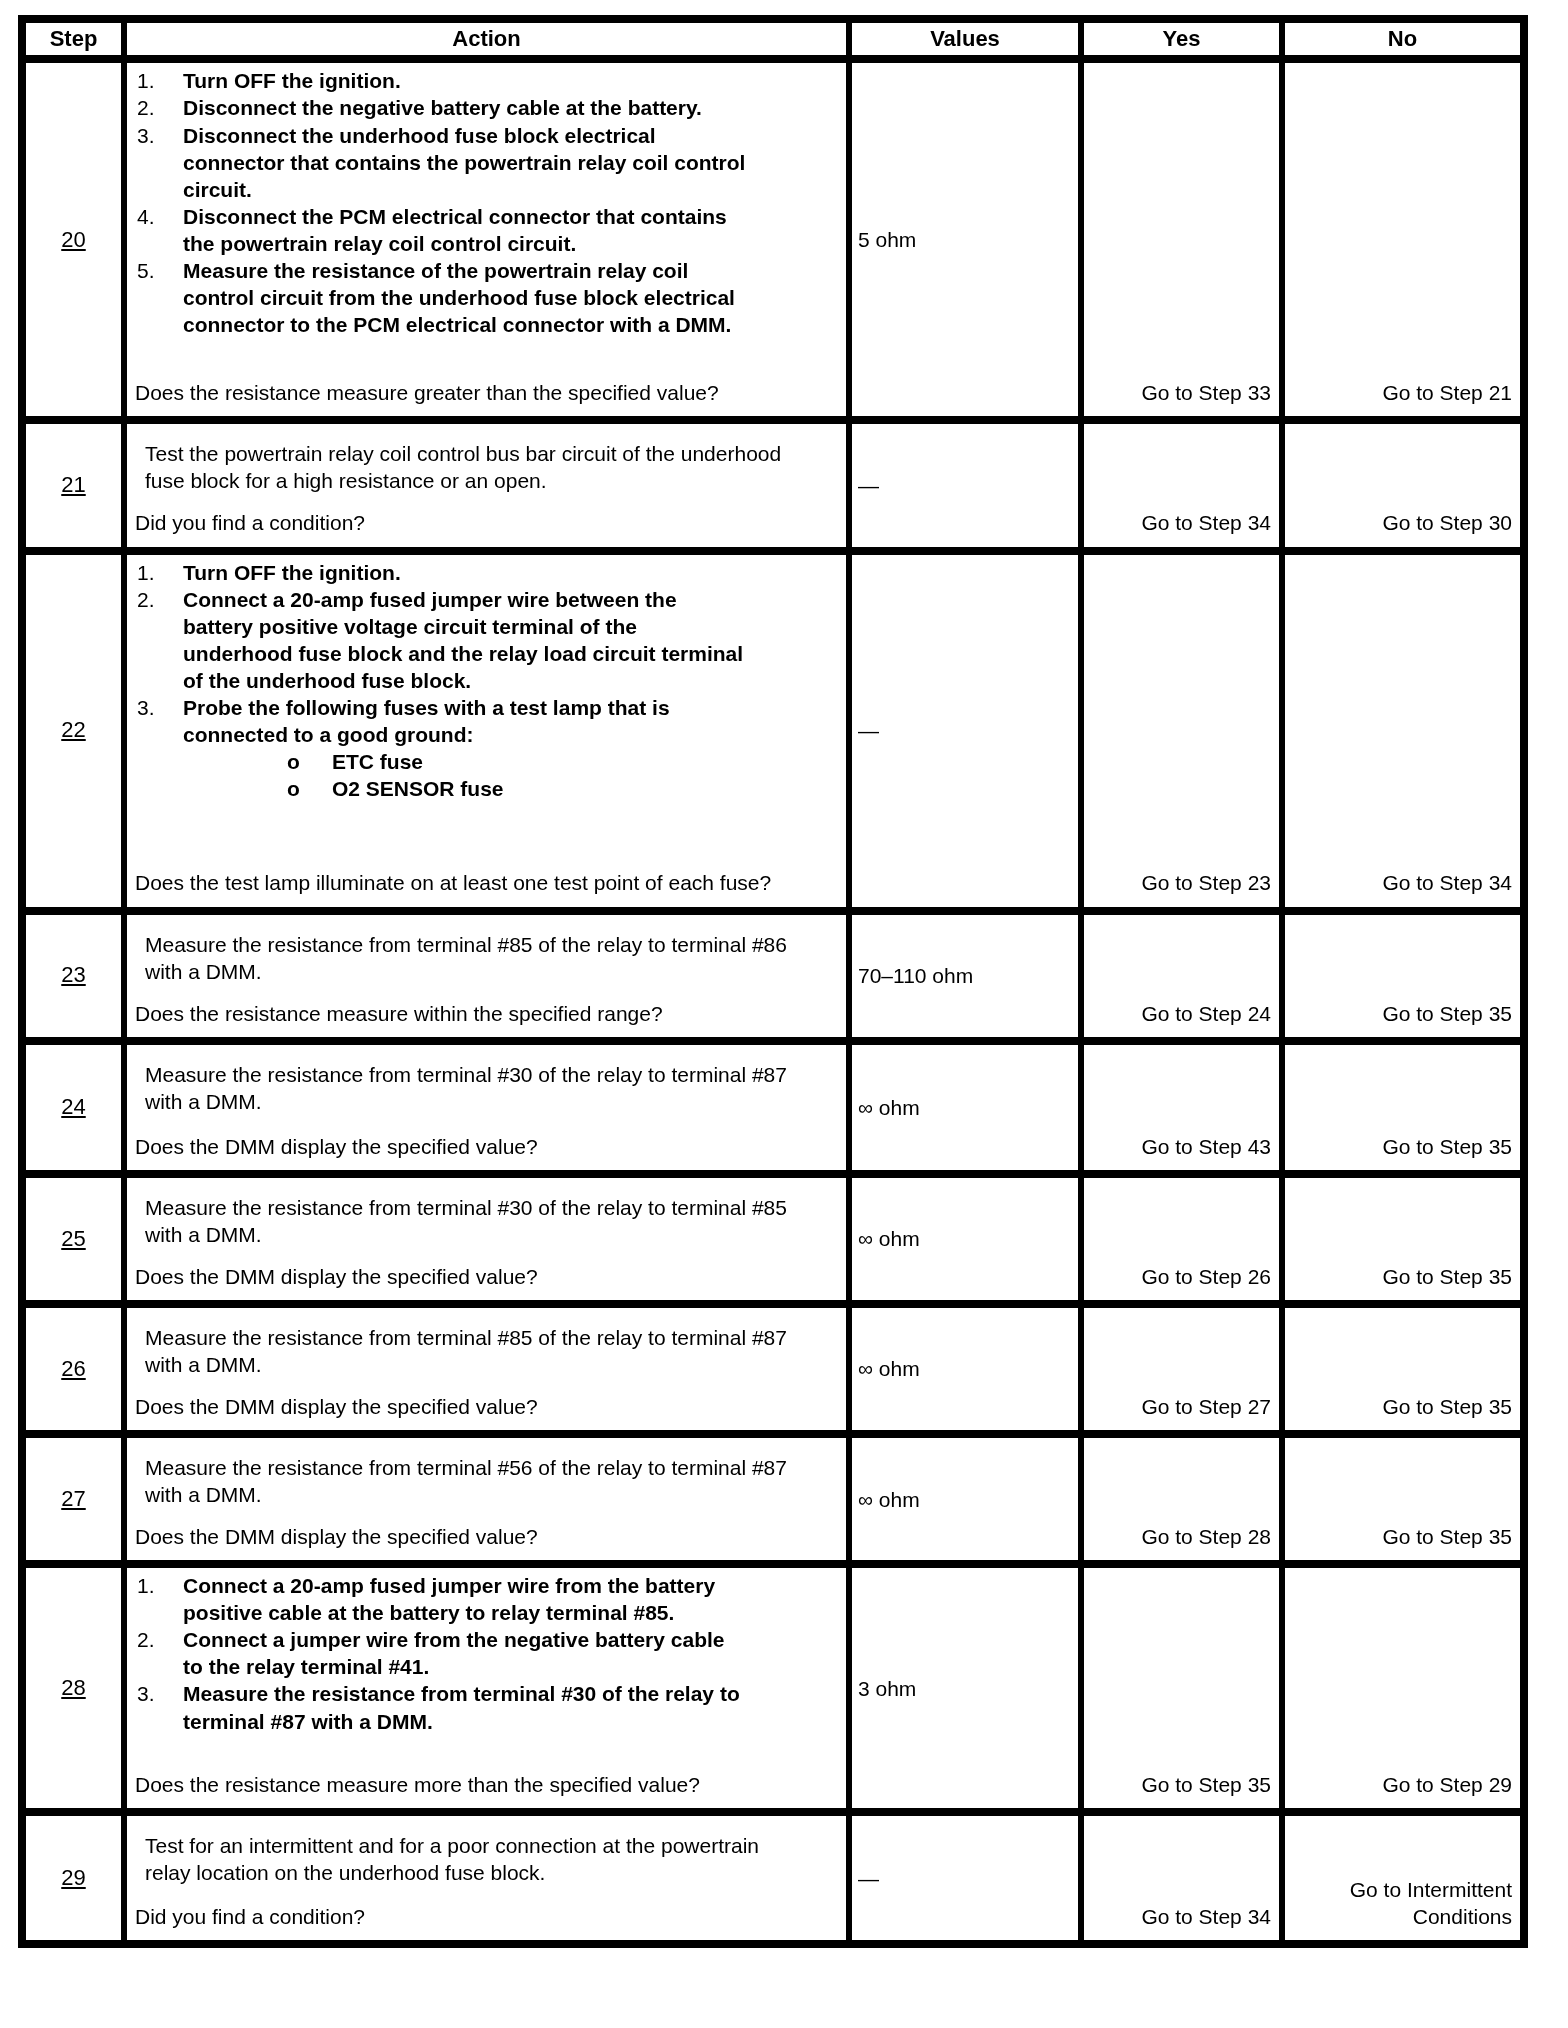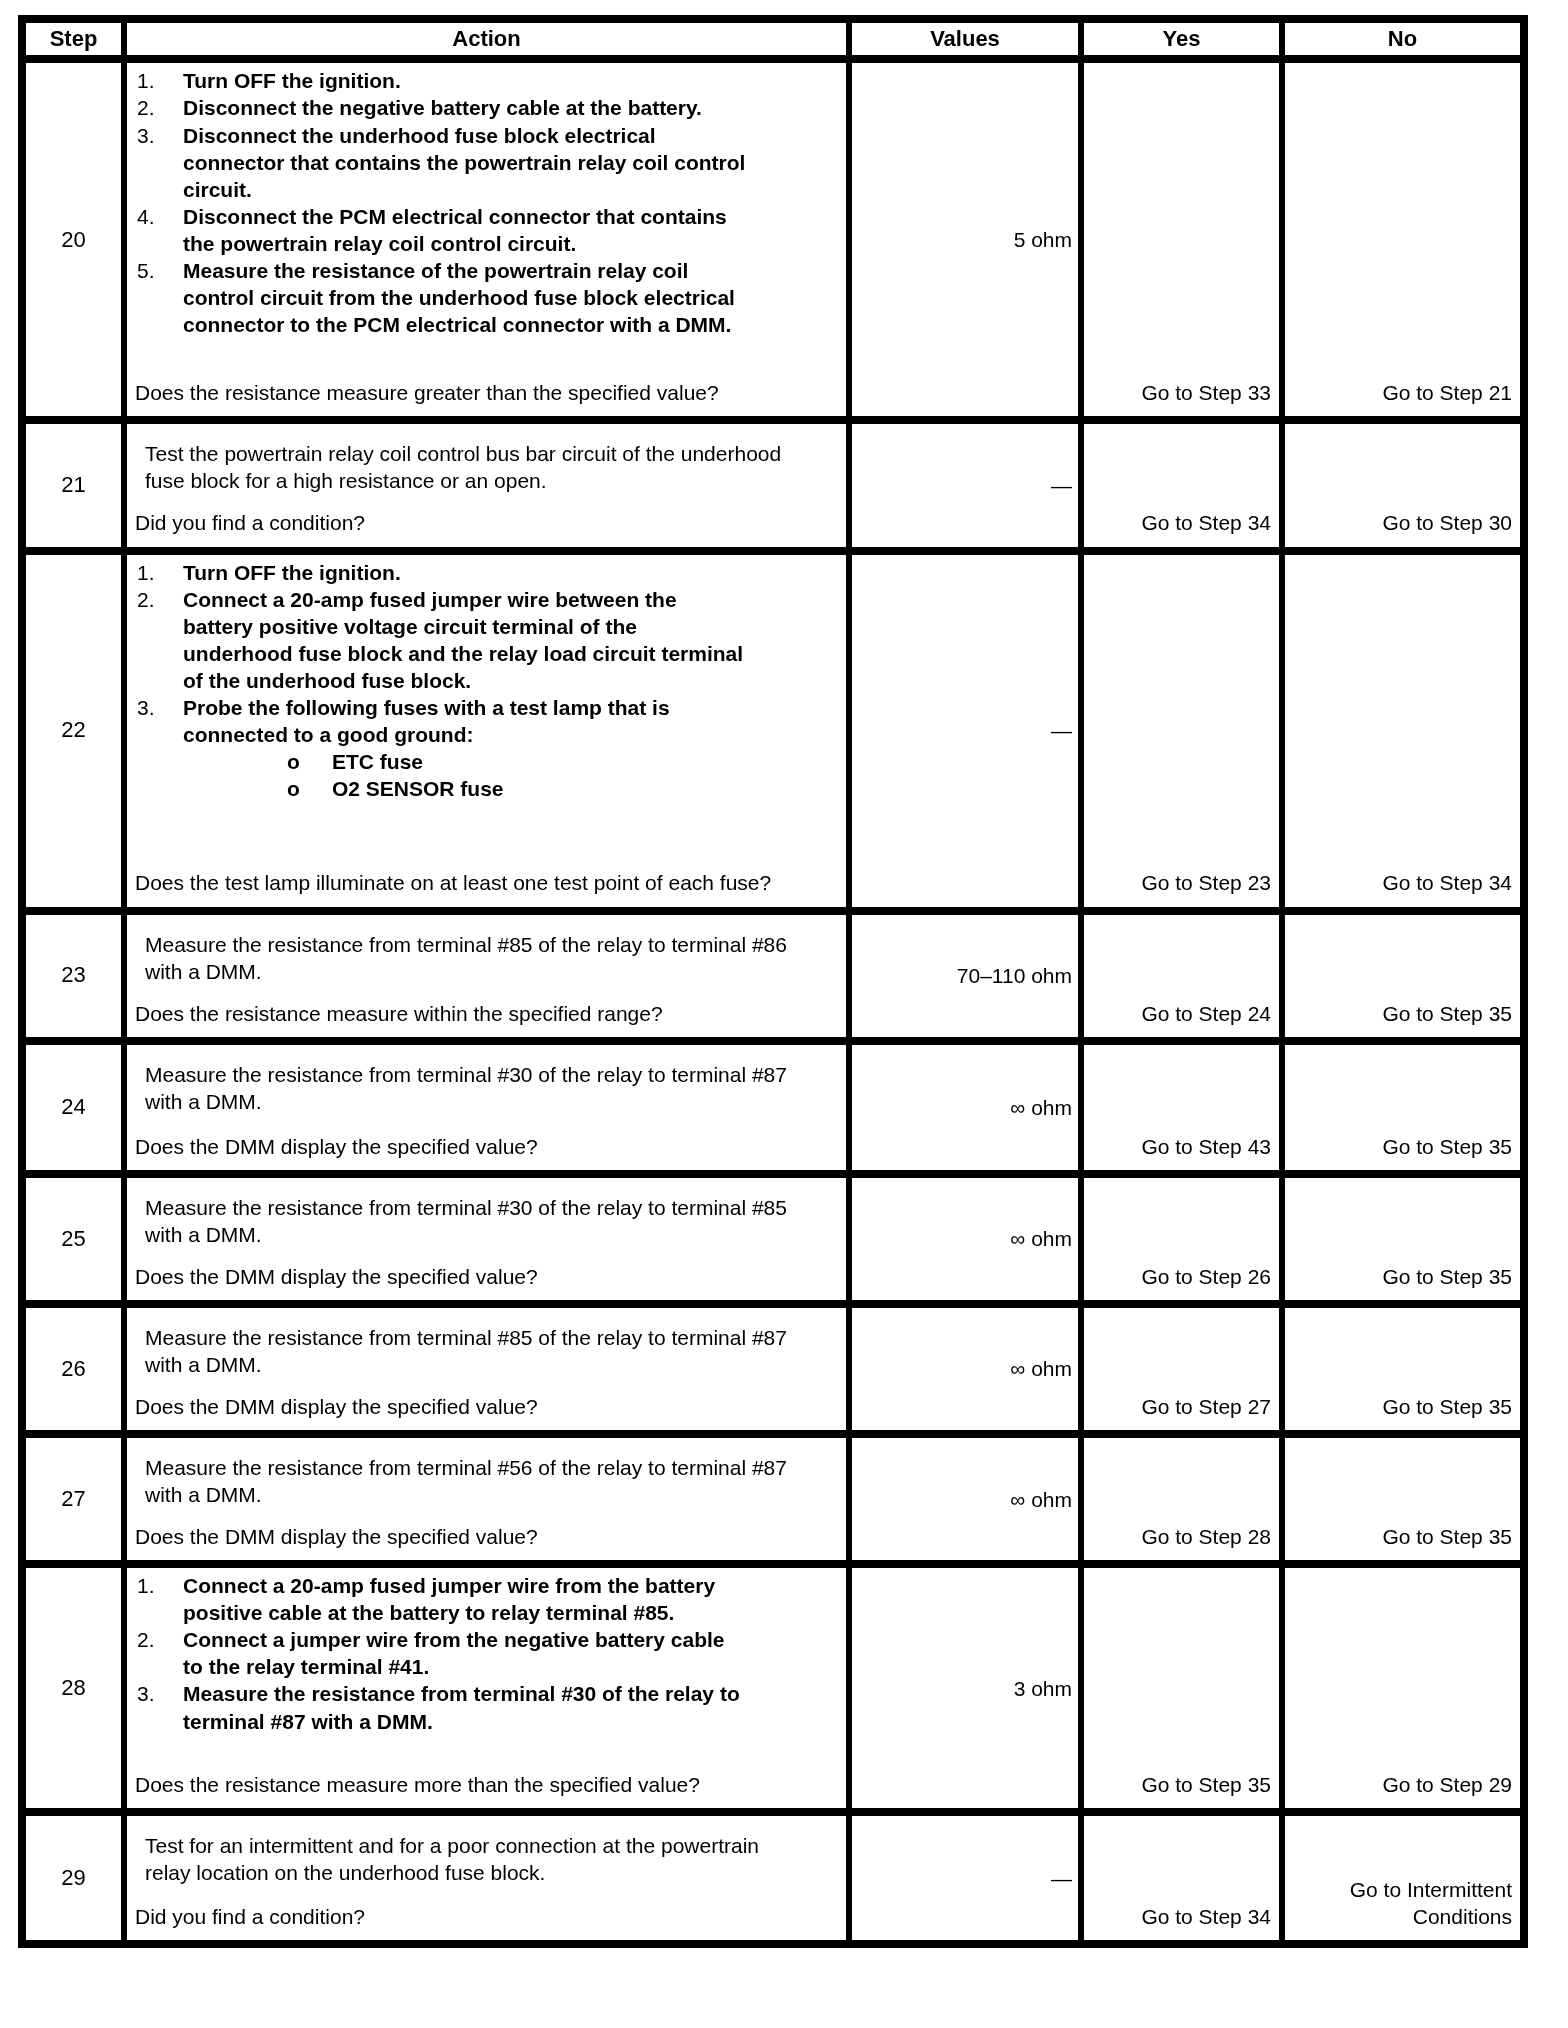--- a/index.html
+++ b/index.html
@@ -22,22 +22,22 @@
   tbody tr:nth-child(1){height:361px;}
   tbody tr:nth-child(2){height:126px;}
   tbody tr:nth-child(3){height:360px;}
   tbody tr:nth-child(4){height:128px;}
   tbody tr:nth-child(5){height:133px;}
   tbody tr:nth-child(6){height:130px;}
   tbody tr:nth-child(7){height:127px;}
   tbody tr:nth-child(8){height:130px;}
   tbody tr:nth-child(9){height:248px;}
   tbody tr:nth-child(10){height:132px;}
-  td.step{text-align:center;vertical-align:middle;font-size:22px;}
-  td.values{text-align:right;vertical-align:middle;padding:0 6px;}
+  td.step{text-align:center;vertical-align:middle;font-size:22px;text-decoration:underline;}
+  td.values{text-align:left;vertical-align:middle;padding:0 6px;}
   td.yes, td.no{text-align:right;vertical-align:bottom;padding:0 8px 10px 8px;}
   td.action{vertical-align:top;position:relative;}
   .action-content{padding:4px 14px 40px 6px;}
   .action-content p{margin:12px;max-width:660px;}
   .num-list{margin-left:4px;}
   .num-item{display:flex;}
   .num{flex:0 0 46px;}
   .item-text{max-width:565px;font-weight:bold;}
   .sub-list{margin:0;}
   .sub-item{display:flex;padding-left:104px;}

